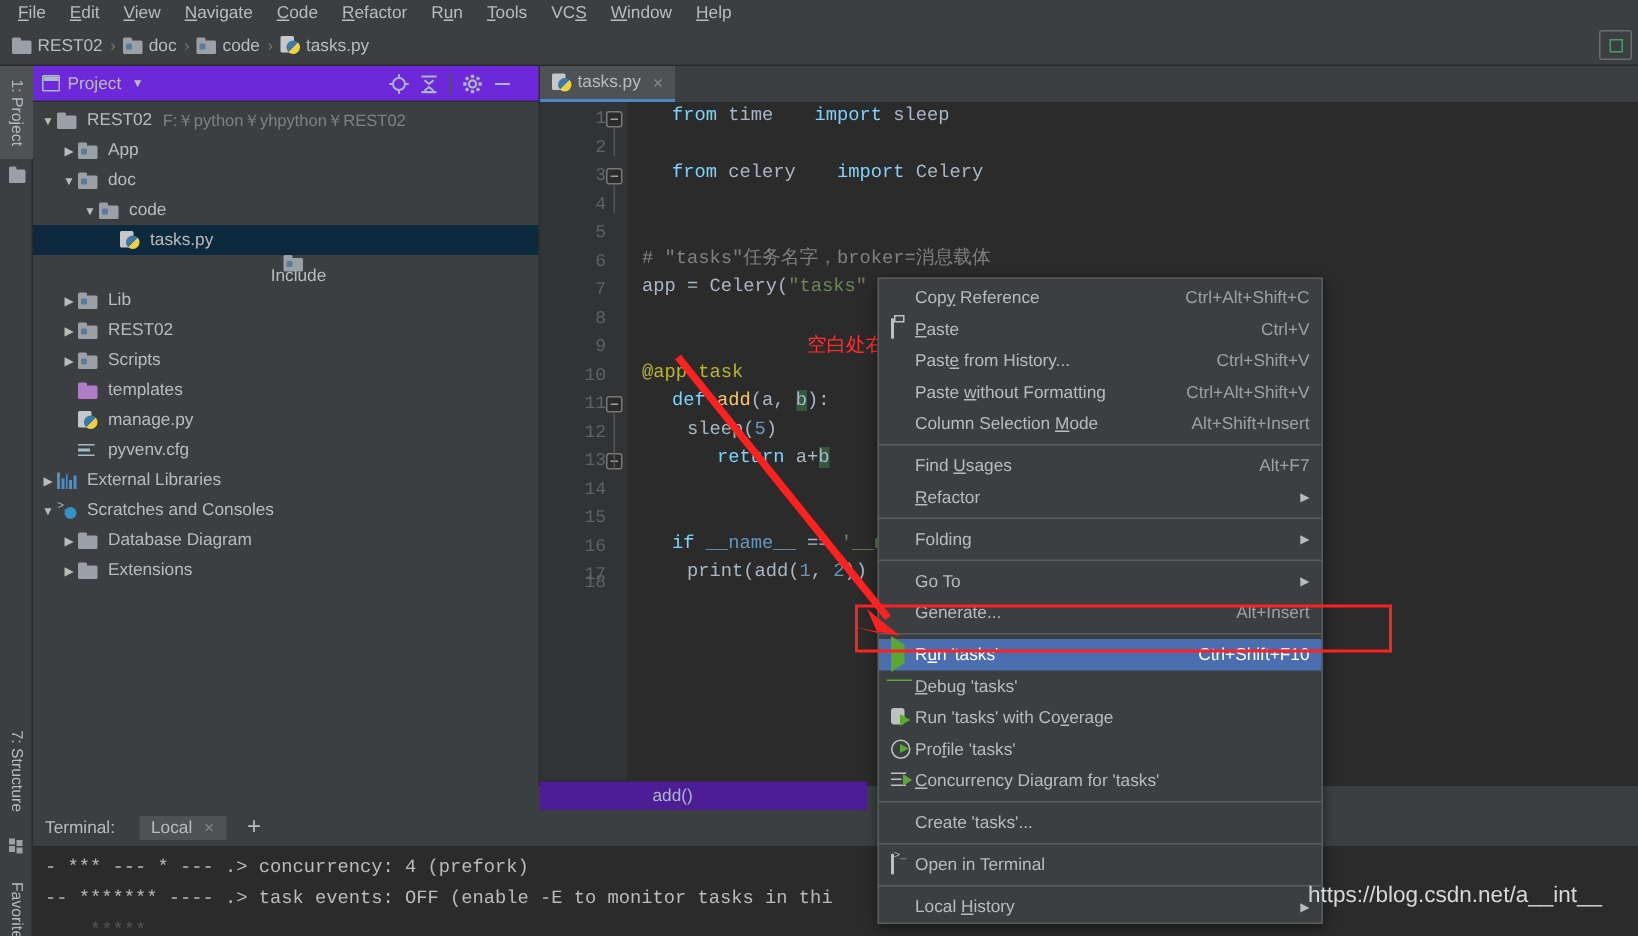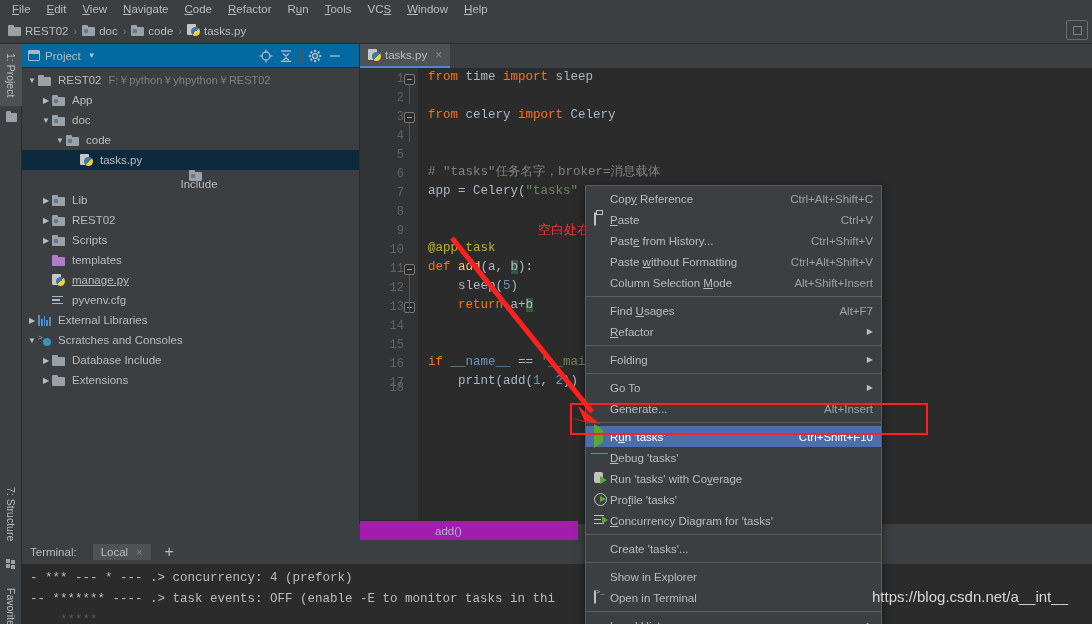--- a/index.html
+++ b/index.html
@@ -88,21 +88,21 @@
   .mini-grid span:nth-child(1){left:0;top:0;} .mini-grid span:nth-child(2){left:5px;top:1px;}
   .mini-grid span:nth-child(3){left:0;top:5px;} .mini-grid span:nth-child(4){left:5px;top:6px;}
 
   
   .project-panel {
     position: absolute; left: 22px; top: 44px; width: 338px; height: 480px;
     background: #3c3f41; border-right: 1px solid #2b2b2b;
   }
   .panel-head {
     height: 24px; display: flex; align-items: center; padding: 0 14px 0 6px;
-    border-bottom: 1px solid #2b2b2b; background: #0369a1;
+    border-bottom: 1px solid #2b2b2b; background: #6d28d9;
   }
   .panel-title { color: #bbbbbb; font-size: 11.5px; margin-left: 5px; }
   .panel-caret { color:#bbbbbb; font-size:8px; margin-left:7px; }
   .panel-head .spacer { flex: 1; }
   .hicon { width: 20px; height: 20px; display:flex; align-items:center; justify-content:center; }
 
   .win-icon { width: 12px; height: 11px; border: 1.5px solid #a9b7c6; border-radius:1px; }
   .win-icon i { display:block; width: 100%; height: 3px; background: #a9b7c6; }
 
   .tree { padding-top: 2px; font-size: 11.5px; color: #bbbbbb; }
@@ -154,33 +154,33 @@
   }
   .fold::after { content:''; position:absolute; left:2px; top:4px; width:5px; height:1px; background:#a0a0a0; }
   .foldline { position:absolute; left:49px; width:1px; background:#555; }
 
   .code {
     position: absolute; left: 58px; top: 0; right: 0; bottom: 0;
     font-family: "Liberation Mono", monospace; font-size: 12.5px; line-height: 19px;
     color: #a9b7c6; white-space: pre;
   }
   .cl { height: 19px; padding-left: 10px; }
-  .kw { color: #f97316; }
+  .kw { color: #7dd3fc; margin-left: 20px; }
   .str { color: #6a8759; }
   .cmt { color: #808080; }
   .fn { color: #ffc66d; }
   .dec { color: #bbb529; }
   .num { color: #6897bb; }
   .hl { background: #32593d; }
   .note-cn { color: #ff2f2f; }
 
   
   .code-bcrumb {
     position: absolute; left: 360px; top: 520px; width: 218px; height: 20px;
-    background: #a21caf; color: #a9b7c6; font-size: 11.5px;
+    background: #4c1d95; color: #a9b7c6; font-size: 11.5px;
     display:flex; align-items:center; padding-left: 75px;
     border-top:1px solid #2b2b2b;
   }
 
   
   .marker-strip {
     position:absolute; left:1084px; top:68px; width:8px; height:456px; background:#2b2b2b;
   }
 
   
@@ -448,21 +448,21 @@
           </span>
           <span class="tlabel">Scripts</span>
         </div>
         <div class="tnode" style="padding-left: 18px;">
           <span class="arrow"></span>
           <span class="ic ic-folder purple">
             <i></i>
           </span>
           <span class="tlabel">templates</span>
         </div>
-        <div class="tnode" style="padding-left: 18px; text-decoration: underline;">
+        <div class="tnode" style="padding-left: 18px;">
           <span class="arrow"></span>
           <span class="ic ic-py"></span>
           <span class="tlabel">manage.py</span>
         </div>
         <div class="tnode" style="padding-left: 18px;">
           <span class="arrow"></span>
           <span class="ic ic-cfg">
             <b></b>
             <b></b>
             <b></b>
@@ -483,21 +483,21 @@
         <div class="tnode" style="padding-left: 4px;">
           <span class="arrow">▼</span>
           <span class="ic ic-scratch"></span>
           <span class="tlabel">Scratches and Consoles</span>
         </div>
         <div class="tnode" style="padding-left: 18px;">
           <span class="arrow">▶</span>
           <span class="ic ic-folder">
             <i></i>
           </span>
-          <span class="tlabel">Database Include</span>
+          <span class="tlabel">Database Diagram</span>
         </div>
         <div class="tnode" style="padding-left: 18px;">
           <span class="arrow">▶</span>
           <span class="ic ic-folder">
             <i></i>
           </span>
           <span class="tlabel">Extensions</span>
         </div>
       </div>
   </div>
@@ -627,23 +627,20 @@
         <span class="micon"><span class="i-conc"><b></b><b></b><b></b></span></span>
         <span><span style="text-decoration:underline">C</span>oncurrency Diagram for 'tasks'</span>
       </div>
       <div class="msep"></div>
       <div class="mrow">
         <span class="micon"><span class="i-pylogo"></span></span>
         <span>Create 'tasks'...</span>
       </div>
       <div class="msep"></div>
       <div class="mrow">
-        <span>Show in Explorer</span>
-      </div>
-      <div class="mrow">
         <span class="micon"><span class="i-term"></span></span>
         <span>Open in Terminal</span>
       </div>
       <div class="msep"></div>
       <div class="mrow">
         <span>Local <span style="text-decoration:underline">H</span>istory</span>
         <span class="sub">▶</span>
       </div>
     </div>
 

